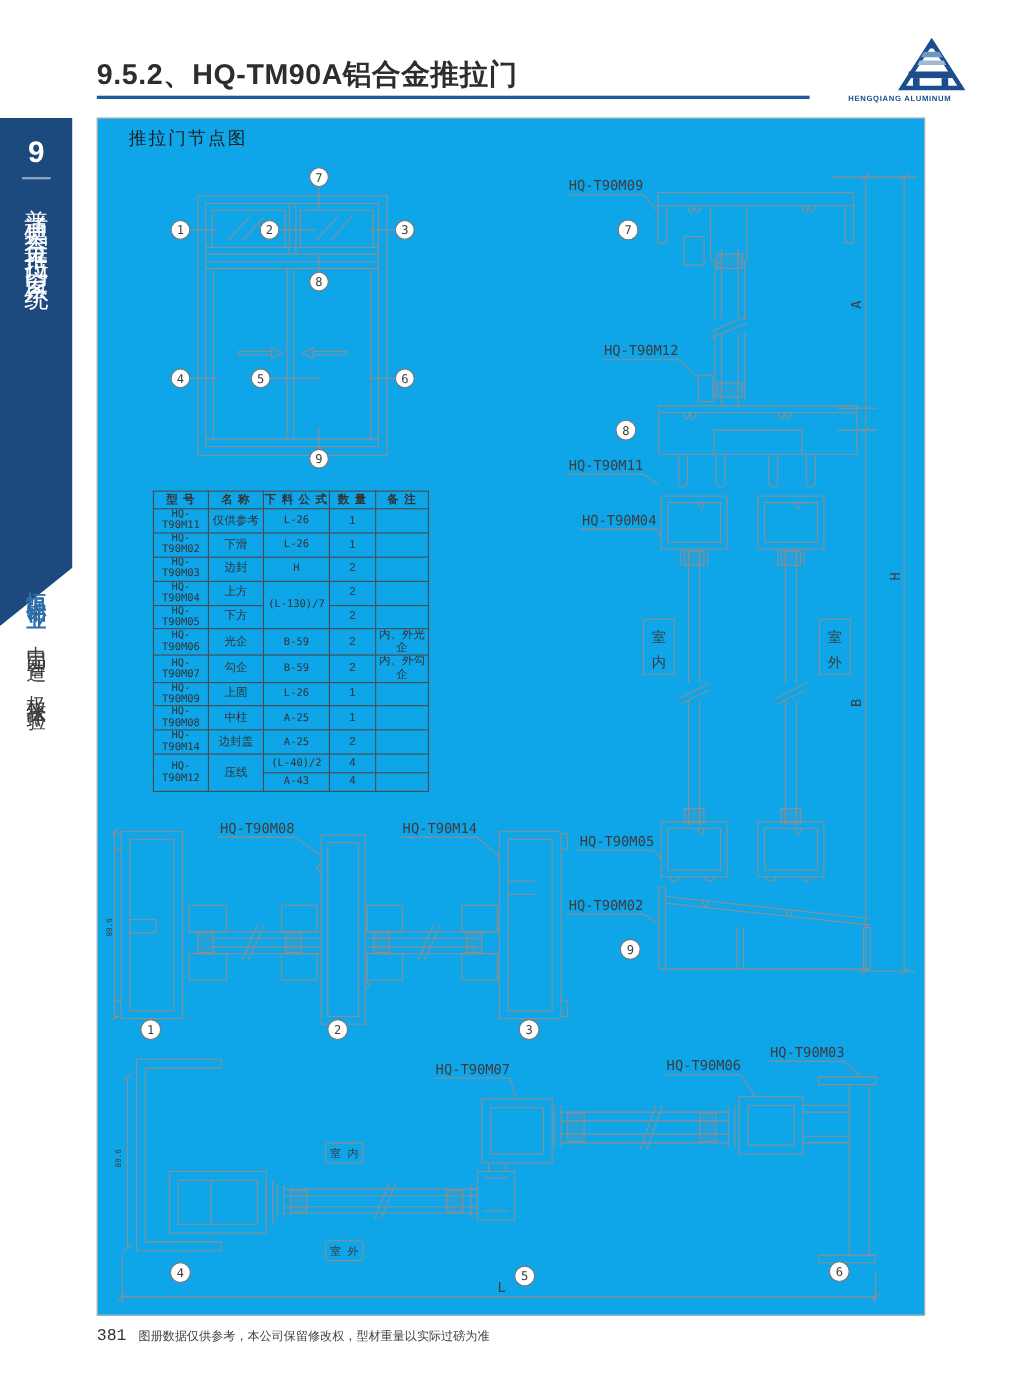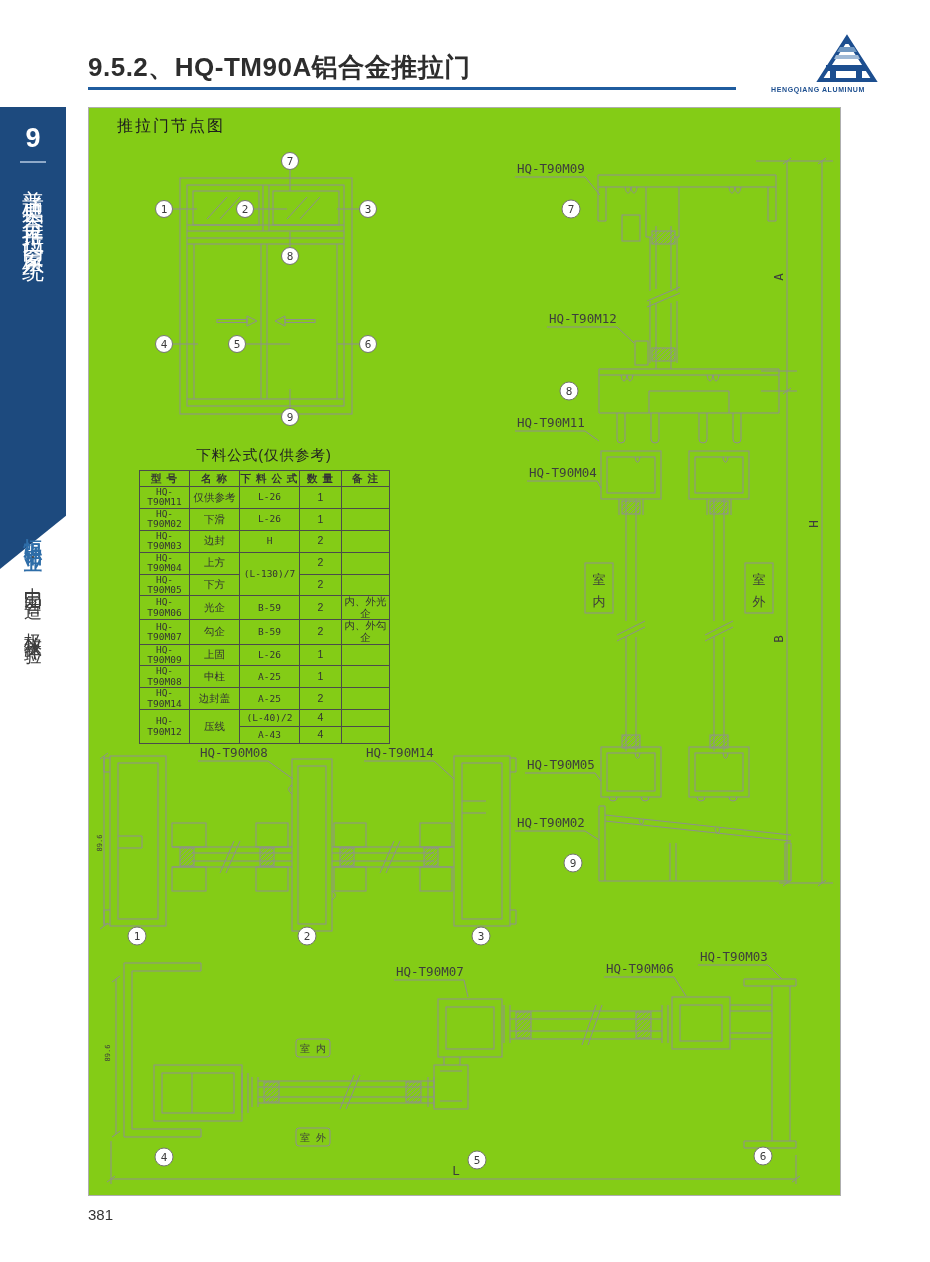--- a/index.html
+++ b/index.html
@@ -19,36 +19,36 @@
   .band .rule{width:26px;height:2px;background:#8fa9c8;margin:7px auto 9px auto;}
   .vtext{writing-mode:vertical-rl;text-orientation:upright;display:inline-block;}
   .band .chapter{font-size:22px;letter-spacing:7px;font-weight:500;}
   .side-brand{position:absolute;left:0;top:524px;width:66px;display:flex;justify-content:center;}
   .side-brand .col{writing-mode:vertical-rl;text-orientation:upright;font-size:18px;letter-spacing:5px;}
   .side-brand .b{color:#2e6da8;font-weight:600;}
   .side-brand .d{color:#3f3f3f;margin:2px 0;}
   .side-brand .s{color:#3c3c3c;font-weight:500;}
   
   .frame{position:absolute;left:88px;top:107px;width:753px;height:1089px;
-    border:1px solid #aeaeae;background:#84cc16;box-sizing:border-box;}
+    border:1px solid #aeaeae;background:#0ea5e9;box-sizing:border-box;}
   .drawing-title{position:absolute;left:28px;top:8px;font-size:16px;color:#1d1d1d;letter-spacing:2px;}
   svg.cad{position:absolute;overflow:visible;}
   svg.cad text{font-family:"DejaVu Sans Mono","Liberation Mono",monospace;fill:#3d3d3d;stroke:none;}
   text.cn{font-family:"Liberation Sans","DejaVu Sans",sans-serif;}
   
   .cut-table{position:absolute;left:50px;top:338px;width:250px;}
   .cut-table .t-title{text-align:center;font-size:14.5px;color:#222;letter-spacing:1px;margin-bottom:5px;}
   table.cut{border-collapse:collapse;width:250px;table-layout:fixed;}
   table.cut th,table.cut td{border:1px solid #4b4b4b;text-align:center;vertical-align:middle;
     font-size:10.5px;color:#333;padding:0;height:16px;line-height:1.1;overflow:hidden;}
   table.cut th{font-weight:700;height:15px;letter-spacing:1px;}
   table.cut td.mono{font-family:"DejaVu Sans Mono","Liberation Mono",monospace;font-size:9.5px;}
   
   .footer{position:absolute;left:88px;top:1206px;display:flex;align-items:baseline;gap:11px;}
-  .footer .pn{font-size:15px;color:#333;font-weight:500;}
+  .footer .pn{font-size:15px;color:#333;font-weight:500;font-family:Liberation Mono, monospace;}
   .footer .note{font-size:11px;color:#3f3f3f;}
 </style>
 </head>
 <body>
 
 <div class="page-title">9.5.2、HQ-TM90A铝合金推拉门</div>
 <div class="title-rule"></div>
 
 <div class="logo">
   <svg width="120" height="64" viewBox="0 0 120 64">
@@ -295,21 +295,20 @@
         <circle cx="84" cy="712" r="9"></circle>
     </g>
     <g font-size="11" text-anchor="middle">
       <text x="82" y="62">7</text>
       <text x="80" y="244">8</text>
       <text x="84" y="716">9</text>
     </g>
   </svg>
 
   <div class="cut-table">
-    <div class="t-title">下料公式(仅供参考)</div>
     <table class="cut">
       <colgroup>
           <col style="width:50px">
           <col style="width:50px">
           <col style="width:60px">
           <col style="width:42px">
           <col style="width:48px">
         </colgroup>
       <tbody>
           <tr>
@@ -590,13 +589,14 @@
     <g font-size="11" text-anchor="middle">
       <text x="68" y="220">4</text>
       <text x="381" y="223">5</text>
       <text x="667" y="219">6</text>
     </g>
   </svg>
 </div>
 
 <div class="footer">
   <span class="pn">381</span>
+  <span class="note">图册数据仅供参考，本公司保留修改权，型材重量以实际过磅为准</span>
 </div>
 
 </body></html>

